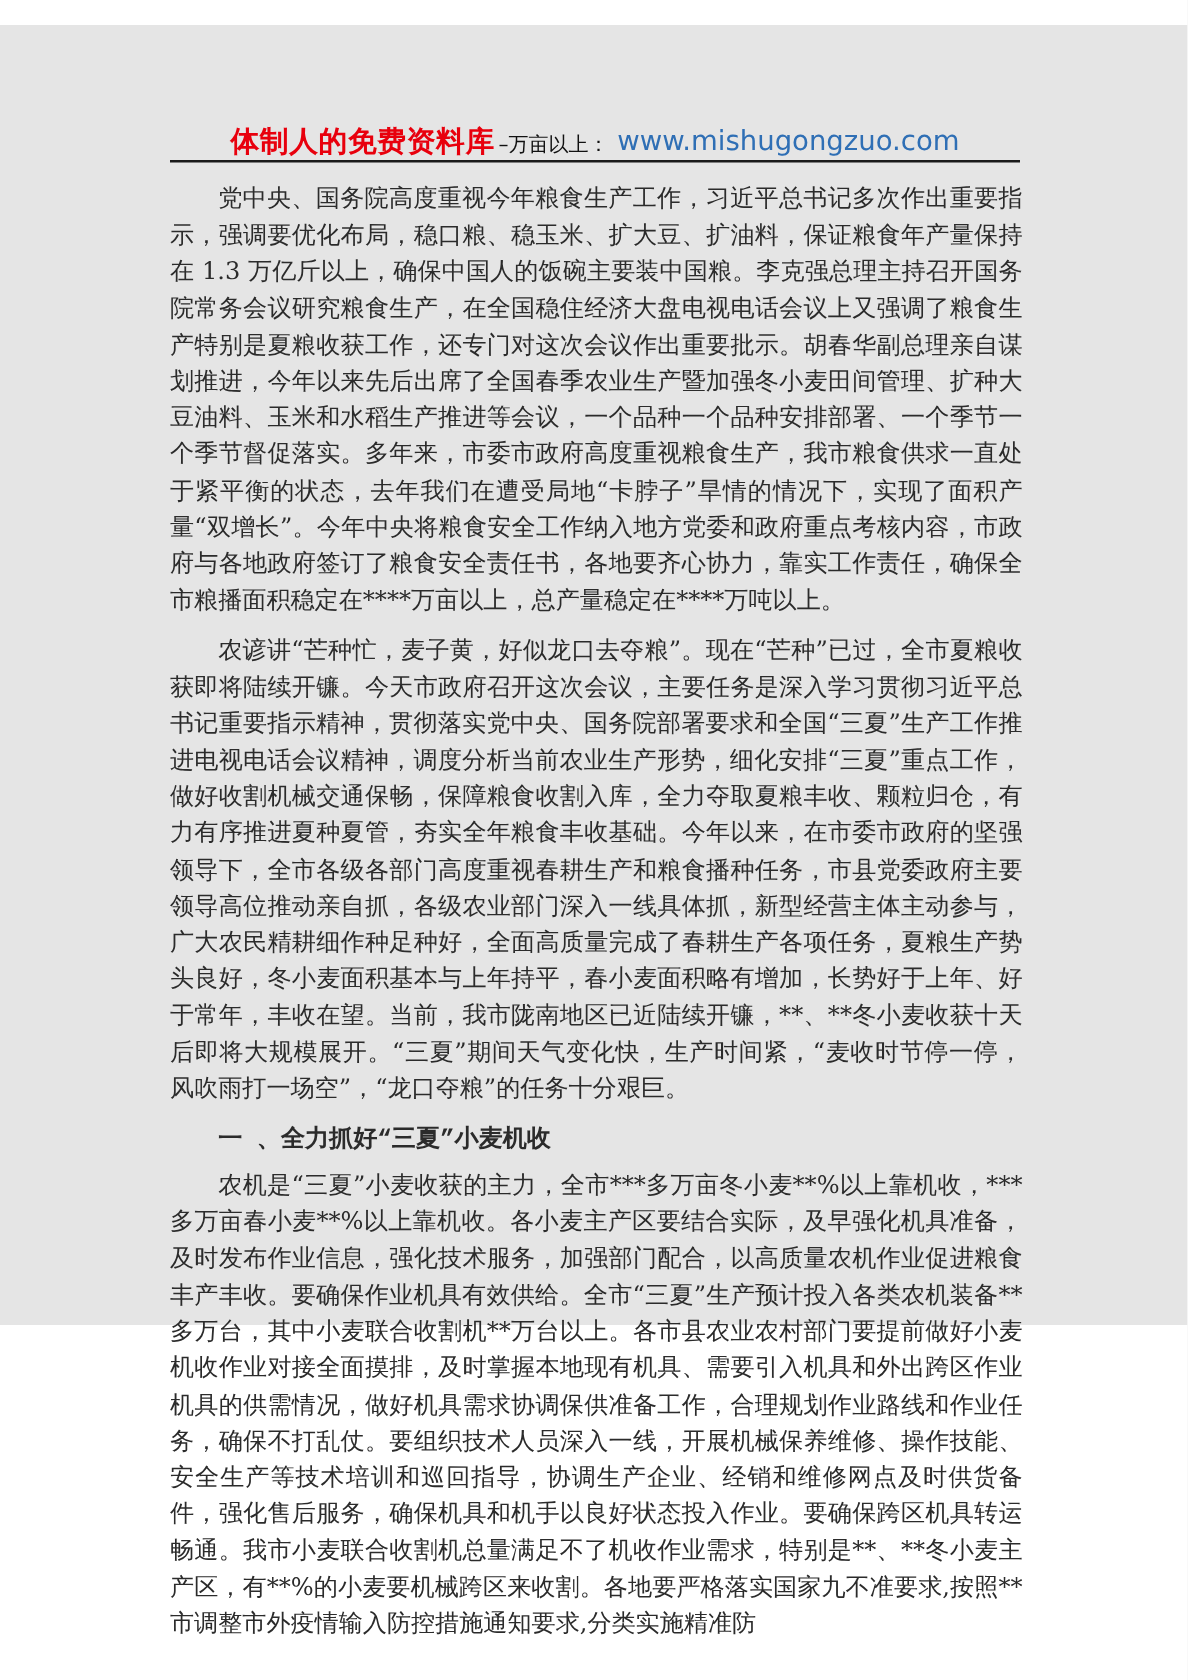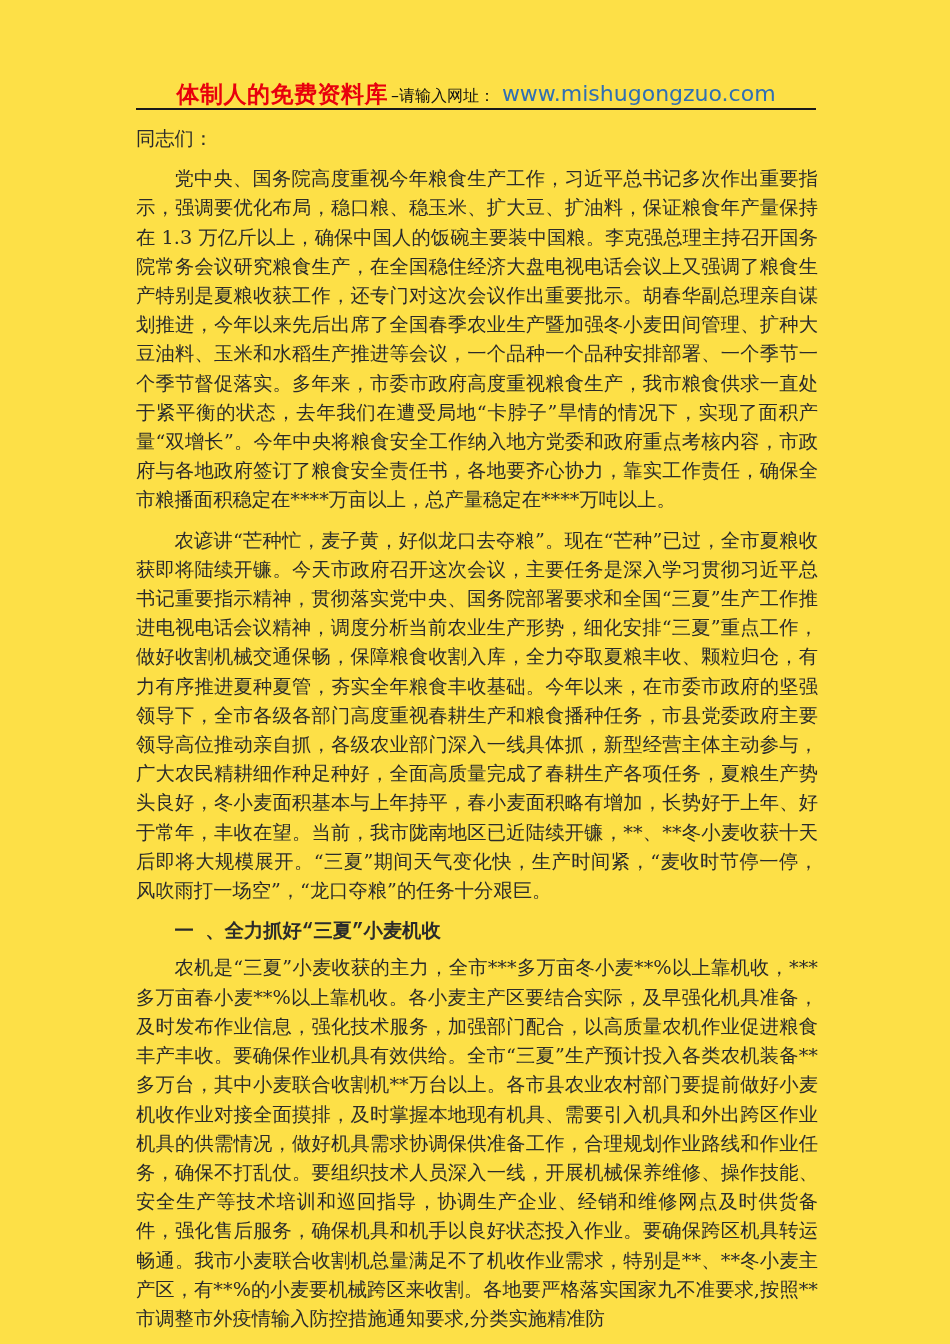--- a/index.html
+++ b/index.html
@@ -11,23 +11,24 @@
     width: 950px;
     height: 1344px;
     font-family: "DejaVu Serif", "Liberation Serif", serif;
     color: #000000;
     overflow: hidden;
   }
 
   .page {
     position: relative;
     width: 950px;
-    height: 1344px;
-    background: #fde047;
+    height: 1040px;
+    background: #e5e5e5;
     box-sizing: border-box;
+    margin-top: 20px;
   }
 
   
   .header-banner {
     position: absolute;
     left: 136px;
     top: 66px;
     width: 680px;
     height: 44px;
     box-sizing: border-box;
@@ -98,27 +99,26 @@
     text-align: left;
   }
 </style>
 </head>
 <body>
 
 <div class="page">
 
   <div class="header-banner">
     <span class="hdr-brand">体制人的免费资料库</span>
-    <span class="hdr-sep">–请输入网址：</span>
+    <span class="hdr-sep">–万亩以上：</span>
     <span class="hdr-url">www.mishugongzuo.com</span>
   </div>
 
   <div class="content">
 
-    <p class="para no-indent">同志们：</p>
 
     <p class="para">党中央、国务院高度重视今年粮食生产工作，习近平总书记多次作出重要指示，强调要优化布局，稳口粮、稳玉米、扩大豆、扩油料，保证粮食年产量保持在 1.3 万亿斤以上，确保中国人的饭碗主要装中国粮。李克强总理主持召开国务院常务会议研究粮食生产，在全国稳住经济大盘电视电话会议上又强调了粮食生产特别是夏粮收获工作，还专门对这次会议作出重要批示。胡春华副总理亲自谋划推进，今年以来先后出席了全国春季农业生产暨加强冬小麦田间管理、扩种大豆油料、玉米和水稻生产推进等会议，一个品种一个品种安排部署、一个季节一个季节督促落实。多年来，市委市政府高度重视粮食生产，我市粮食供求一直处于紧平衡的状态，去年我们在遭受局地“卡脖子”旱情的情况下，实现了面积产量“双增长”。今年中央将粮食安全工作纳入地方党委和政府重点考核内容，市政府与各地政府签订了粮食安全责任书，各地要齐心协力，靠实工作责任，确保全市粮播面积稳定在****万亩以上，总产量稳定在****万吨以上。</p>
 
     <p class="para">农谚讲“芒种忙，麦子黄，好似龙口去夺粮”。现在“芒种”已过，全市夏粮收获即将陆续开镰。今天市政府召开这次会议，主要任务是深入学习贯彻习近平总书记重要指示精神，贯彻落实党中央、国务院部署要求和全国“三夏”生产工作推进电视电话会议精神，调度分析当前农业生产形势，细化安排“三夏”重点工作，做好收割机械交通保畅，保障粮食收割入库，全力夺取夏粮丰收、颗粒归仓，有力有序推进夏种夏管，夯实全年粮食丰收基础。今年以来，在市委市政府的坚强领导下，全市各级各部门高度重视春耕生产和粮食播种任务，市县党委政府主要领导高位推动亲自抓，各级农业部门深入一线具体抓，新型经营主体主动参与，广大农民精耕细作种足种好，全面高质量完成了春耕生产各项任务，夏粮生产势头良好，冬小麦面积基本与上年持平，春小麦面积略有增加，长势好于上年、好于常年，丰收在望。当前，我市陇南地区已近陆续开镰，**、**冬小麦收获十天后即将大规模展开。“三夏”期间天气变化快，生产时间紧，“麦收时节停一停，风吹雨打一场空”，“龙口夺粮”的任务十分艰巨。</p>
 
     <h2 class="section-heading">一 、全力抓好“三夏”小麦机收</h2>
 
     <p class="para">农机是“三夏”小麦收获的主力，全市***多万亩冬小麦**%以上靠机收，***多万亩春小麦**%以上靠机收。各小麦主产区要结合实际，及早强化机具准备，及时发布作业信息，强化技术服务，加强部门配合，以高质量农机作业促进粮食丰产丰收。要确保作业机具有效供给。全市“三夏”生产预计投入各类农机装备**多万台，其中小麦联合收割机**万台以上。各市县农业农村部门要提前做好小麦机收作业对接全面摸排，及时掌握本地现有机具、需要引入机具和外出跨区作业机具的供需情况，做好机具需求协调保供准备工作，合理规划作业路线和作业任务，确保不打乱仗。要组织技术人员深入一线，开展机械保养维修、操作技能、安全生产等技术培训和巡回指导，协调生产企业、经销和维修网点及时供货备件，强化售后服务，确保机具和机手以良好状态投入作业。要确保跨区机具转运畅通。我市小麦联合收割机总量满足不了机收作业需求，特别是**、**冬小麦主产区，有**%的小麦要机械跨区来收割。各地要严格落实国家九不准要求,按照**市调整市外疫情输入防控措施通知要求,分类实施精准防</p>
 
   </div>

